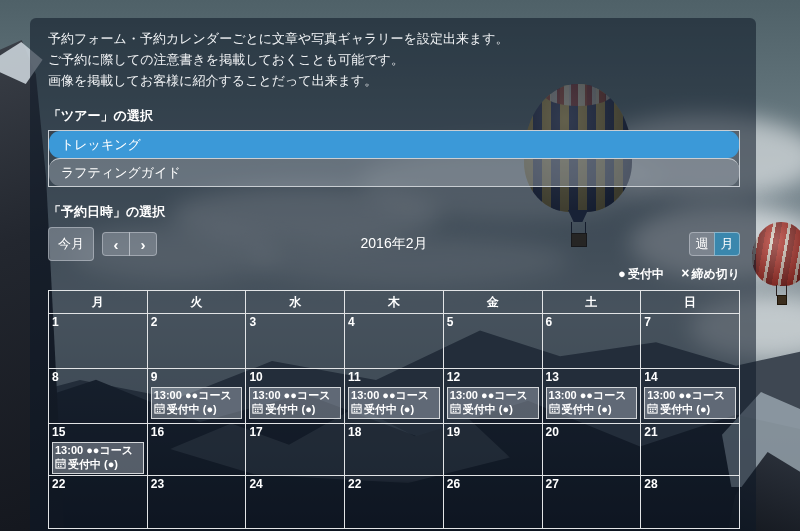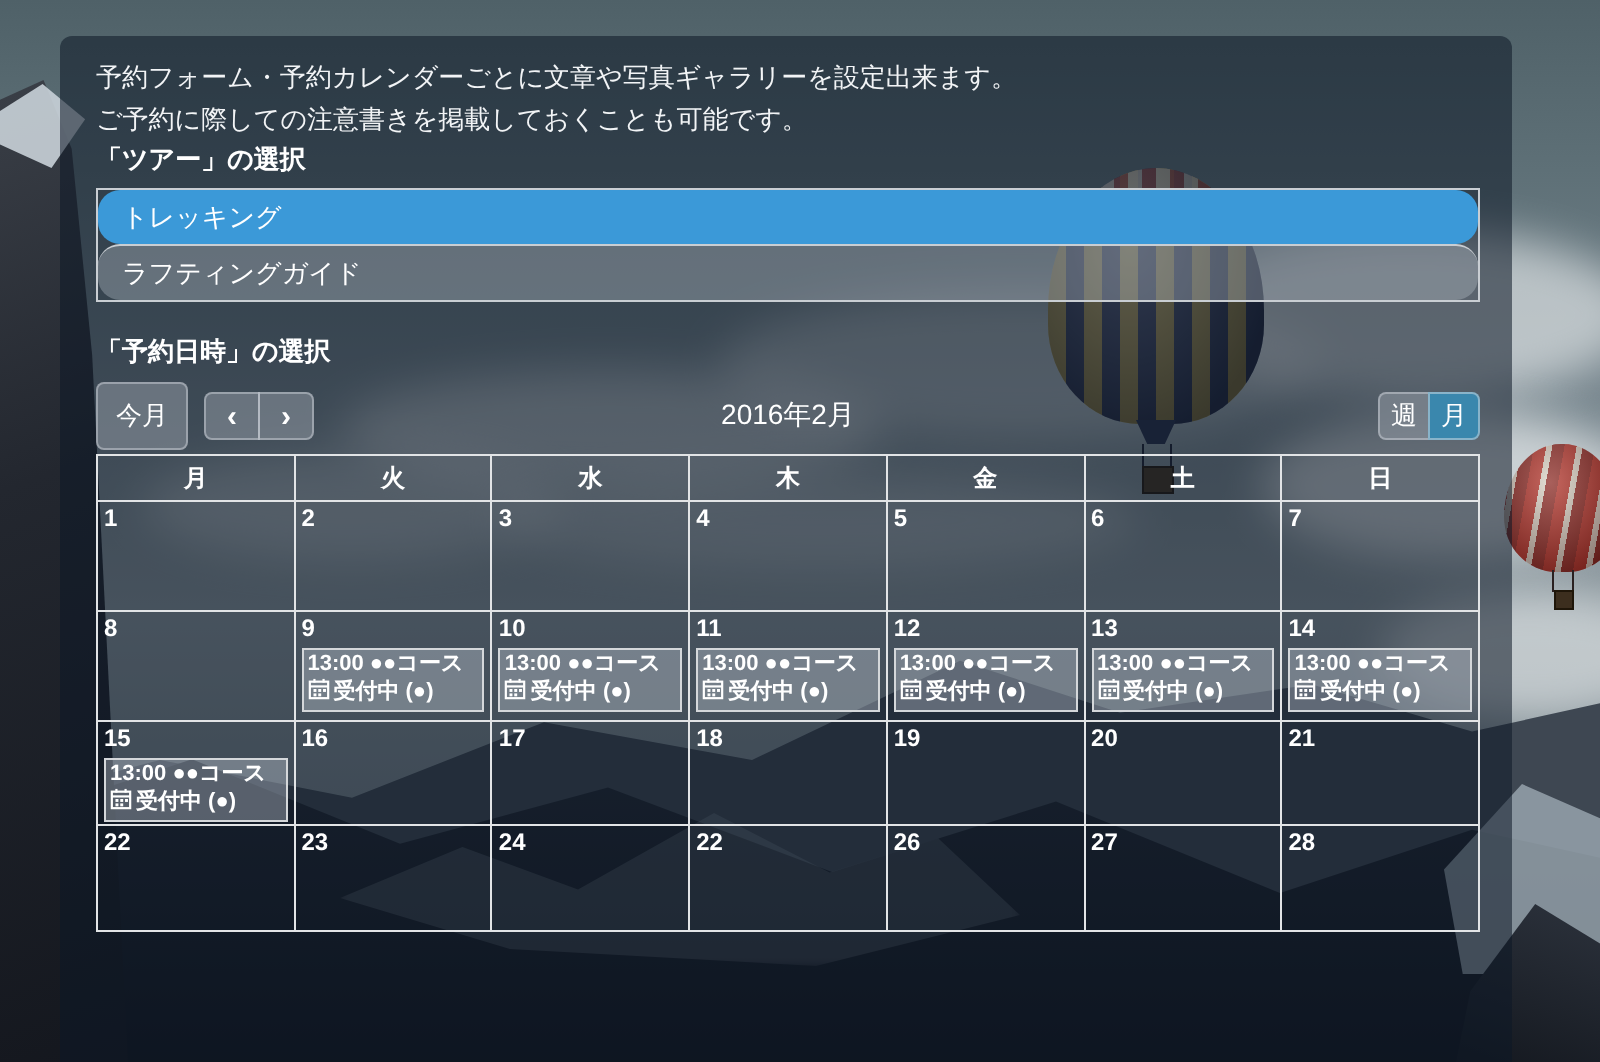--- a/index.html
+++ b/index.html
@@ -61,21 +61,21 @@
   .cliff-left{position:absolute;left:0;top:40px;width:64px;height:491px;
     background:linear-gradient(160deg,#3a3f47 0%,#23272f 40%,#14171e 100%);
     clip-path:polygon(0 2%,34% 0,56% 7%,72% 28%,100% 100%,0 100%);}
   .snow-left{position:absolute;left:0;top:42px;width:56px;height:42px;background:#c9d1d8;opacity:.9;
     clip-path:polygon(0 32%,38% 0,76% 42%,46% 100%,0 72%);}
 
   
   .panel{position:absolute;left:30px;top:18px;width:726px;height:560px;box-sizing:border-box;
     background:rgba(13,24,38,.55);border-radius:6px;padding:10px 16px 0 18px;color:#fff;}
   .intro p{margin:0;font-size:13px;line-height:21px;color:#f2f4f6;}
-  .sec-head{margin:2px 0 0;font-size:13px;font-weight:bold;line-height:16px;}
+  .sec-head{margin:17px 0 0;font-size:13px;font-weight:bold;line-height:16px;}
 
   .tour-list{list-style:none;margin:6px 0 0;padding:0;border:1px solid #c9ced3;}
   .tour-item{height:27px;line-height:27px;padding-left:12px;font-size:13px;color:#fff;
     background:rgba(188,197,207,.35);border-top:1px solid #c9ced3;cursor:pointer;border-radius:11px;}
   .tour-item:first-child{border-top:none;}
   .tour-item.selected{background:var(--c-selected,#3b99d8);}
 
   .head2{margin-top:17px;}
   .toolbar{position:relative;margin-top:12px;height:24px;display:flex;align-items:center;}
   .btn{display:inline-flex;align-items:center;justify-content:center;height:24px;box-sizing:border-box;
@@ -144,20 +144,21 @@
     <div class="cliff-right"></div>
     <div class="cliff-left"></div>
     <div class="snow-left"></div>
   </div>
 
   <div class="panel">
 
     <div class="intro">
       <p>予約フォーム・予約カレンダーごとに文章や写真ギャラリーを設定出来ます。</p>
       <p>ご予約に際しての注意書きを掲載しておくことも可能です。</p>
+      <p>画像を掲載してお客様に紹介することだって出来ます。</p>
     </div>
 
     <h3 class="sec-head">「ツアー」の選択</h3>
 
     <ul class="tour-list">
         <li class="tour-item selected">トレッキング</li>
         <li class="tour-item">ラフティングガイド</li>
       </ul>
 
     <h3 class="sec-head head2">「予約日時」の選択</h3>
@@ -172,20 +173,24 @@
             <span>›</span>
           </button>
       </span>
       <div class="cal-title">2016年2月</div>
       <span class="btn-group view-toggle">
         <button class="btn">週</button>
         <button class="btn active">月</button>
       </span>
     </div>
 
+    <div class="legend-row">
+      <span class="legend-item"><span class="legend-ico circle">●</span><span>受付中</span></span>
+      <span class="legend-item"><span class="legend-ico cross">×</span><span>締め切り</span></span>
+    </div>
 
     <table class="calendar">
       <thead>
           <tr>
             <th>月</th>
             <th>火</th>
             <th>水</th>
             <th>木</th>
             <th>金</th>
             <th>土</th>

